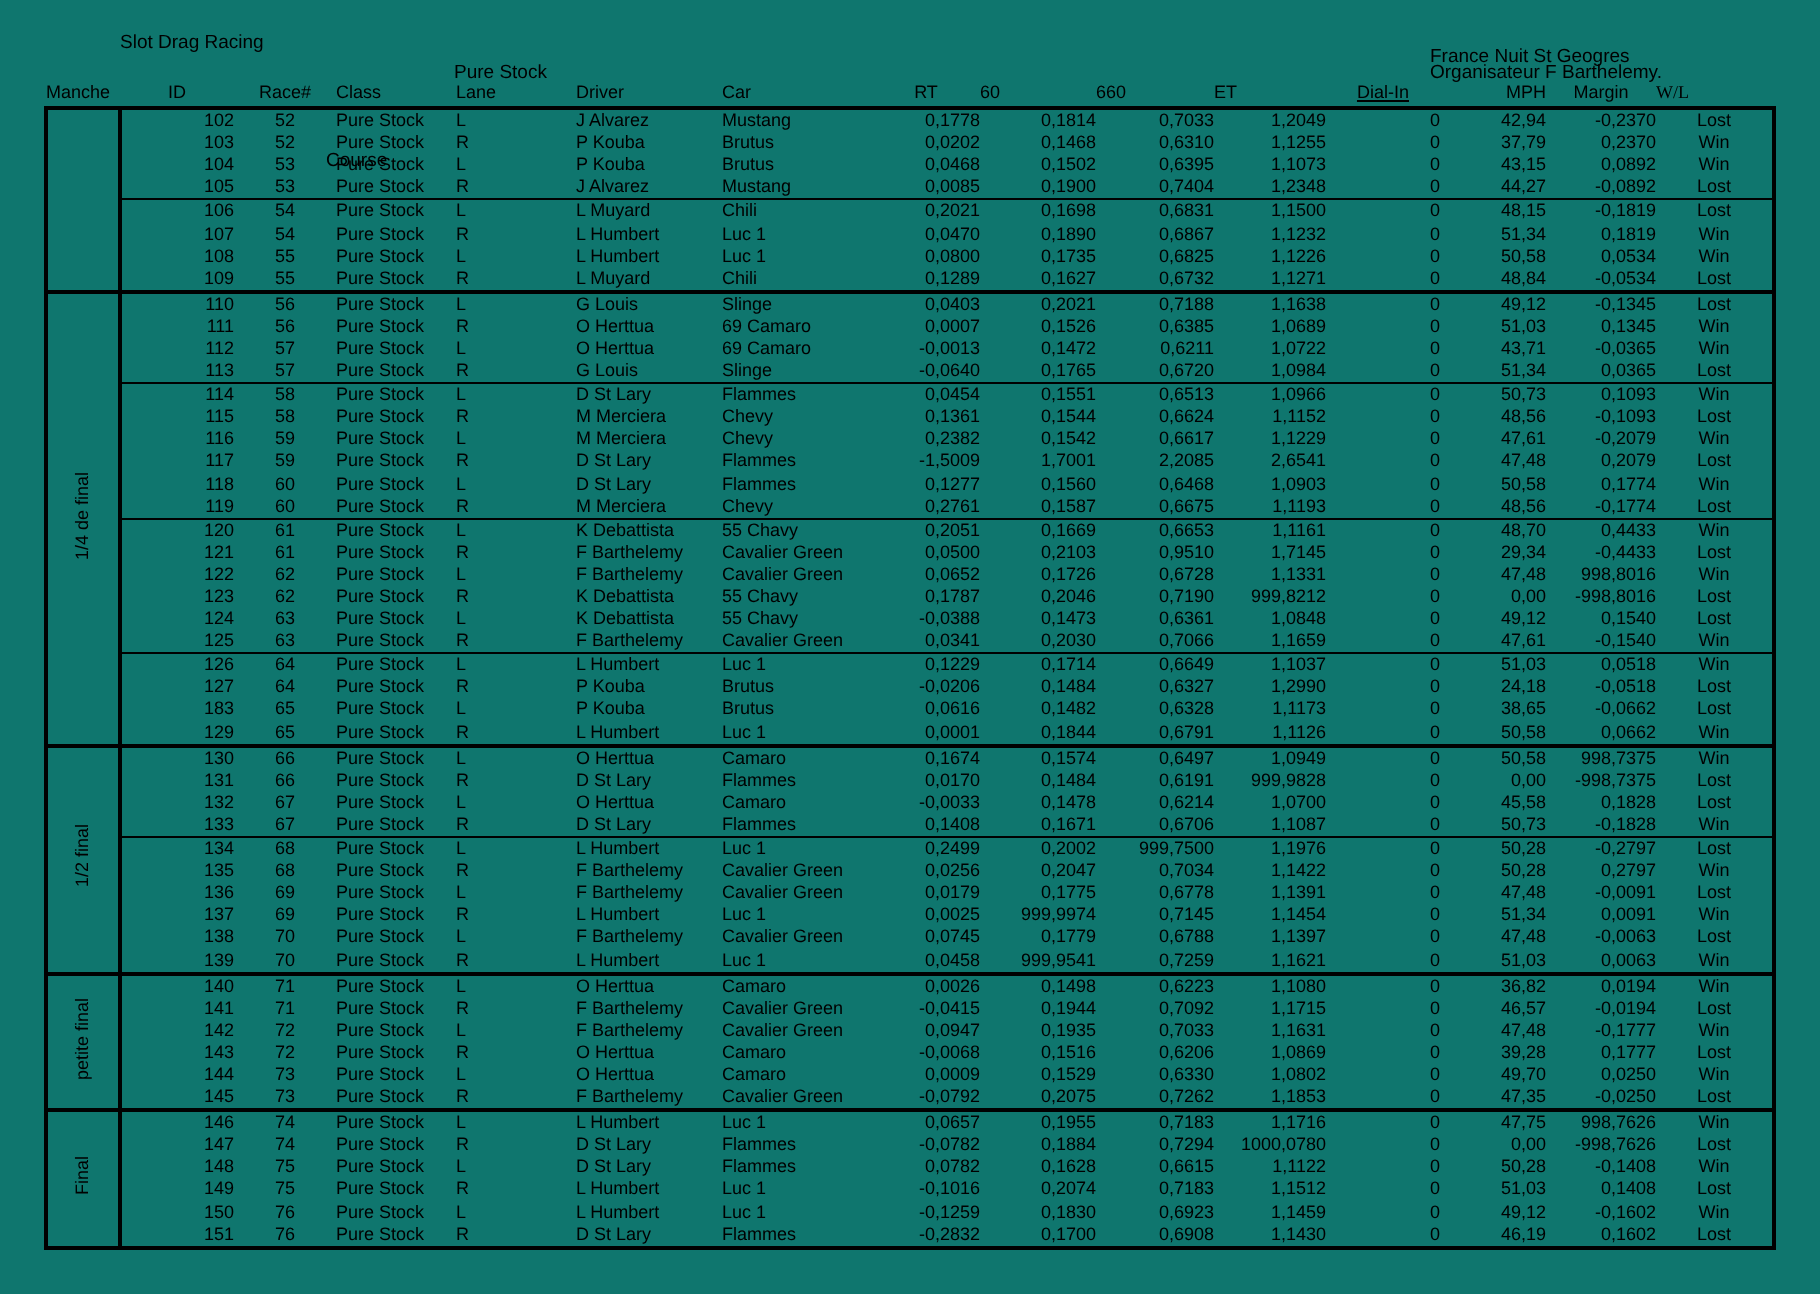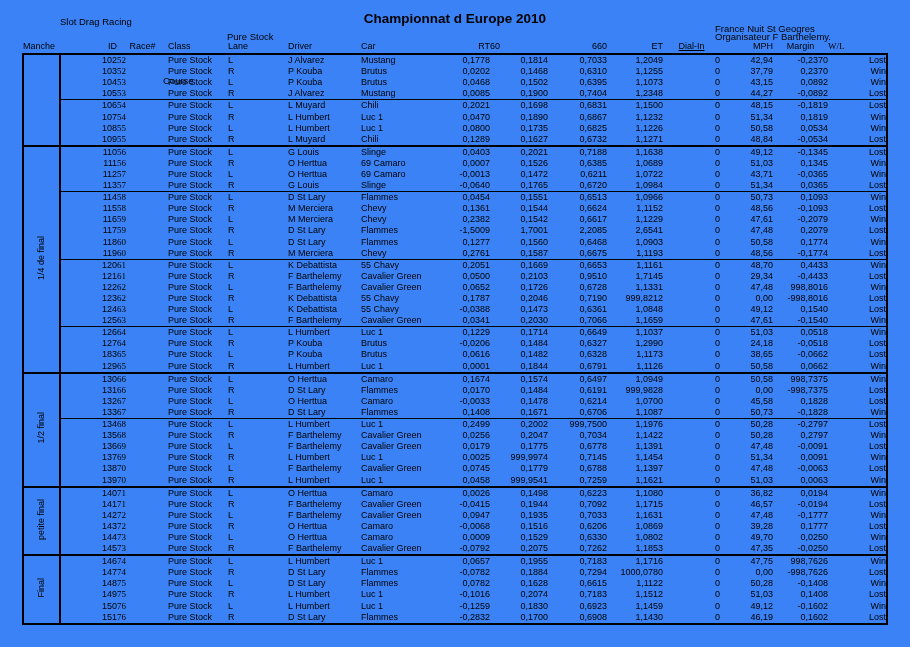--- a/index.html
+++ b/index.html
@@ -4,21 +4,21 @@
 <style>
   html, body {
     margin: 0;
     padding: 0;
     background: #ffffff;
   }
   .page {
     position: relative;
     width: 910px;
     height: 647px;
-    background: #3b82f6;
+    background: #0f766e;
     font-family: "Liberation Sans", sans-serif;
     color: #000;
     overflow: hidden;
   }
   
   .hdr-text { position: absolute; font-size: 9.5px; white-space: nowrap; }
   .app-title      { left: 60px;  top: 16px; }
   .course-label   { left: 163px; top: 31px; margin-top: 44px; }
   .course-value   { left: 227px; top: 31px; }
   .report-title   { left: 0; right: 0; top: 11px; text-align: center; font-size: 13.5px; font-weight: bold; }
@@ -60,46 +60,45 @@
     writing-mode: vertical-rl;
     transform: rotate(180deg);
     font-size: 9px;
     white-space: nowrap;
   }
   tr.subgroup-start td { border-top: 1.5px solid #000; }
   tr.manche-start  td { border-top: 2.5px solid #000; }
 
   
   td.c0  { text-align: right; padding-right: 5px; }
-  td.c1  { text-align: left; padding-right: 2px; font-family: Liberation Serif, serif; }
+  td.c1  { text-align: center; padding-right: 2px; }
   td.c2, td.c3, td.c4, td.c5 { text-align: left; padding-left: 4px; }
   td.c6, td.c7, td.c8, td.c9, td.c10, td.c11, td.c12 { text-align: right; padding-right: 3px; }
-  td.c13 { text-align: right; padding-left: 4px; }
+  td.c13 { text-align: center; padding-left: 4px; }
 
   
   th.h-manche  { text-align: left;  padding-left: 1px; }
-  th.h-id      { text-align: right; }
+  th.h-id      { text-align: center; }
   th.h-race    { text-align: center; }
   th.h-class, th.h-lane, th.h-driver, th.h-car { text-align: left; padding-left: 4px; }
-  th.h-rt      { text-align: right; }
+  th.h-rt      { text-align: center; }
   th.h-60      { text-align: left;  padding-left: 6px; }
-  th.h-660     { text-align: right;  padding-left: 11px; }
-  th.h-et      { text-align: right;  padding-left: 16px; }
+  th.h-660     { text-align: left;  padding-left: 11px; }
+  th.h-et      { text-align: left;  padding-left: 16px; }
   th.h-dialin  { padding-right: 7px; text-decoration: underline; }
   th.h-mph     { text-align: right;  padding-left: 11px; }
   th.h-margin  { text-align: center; padding-right: 9px; }
   th.h-wl      { text-align: left;  padding-left: 9px; font-family: Liberation Serif, serif; }
 </style>
 </head>
 <body>
 
 <div class="page">
 
   <div class="hdr-text app-title">Slot Drag Racing</div>
-  <div class="hdr-text report-title">Championnat d Europe 2010</div>
   <div class="hdr-text course-label">Course</div>
   <div class="hdr-text course-value">Pure Stock</div>
   <div class="hdr-text event-location">France Nuit St Geogres</div>
   <div class="hdr-text organizer">Organisateur F Barthelemy.</div>
 
   <div class="table-wrap">
     <table class="results">
       <colgroup>
         <col style="width:37px">
           <col style="width:57px">

